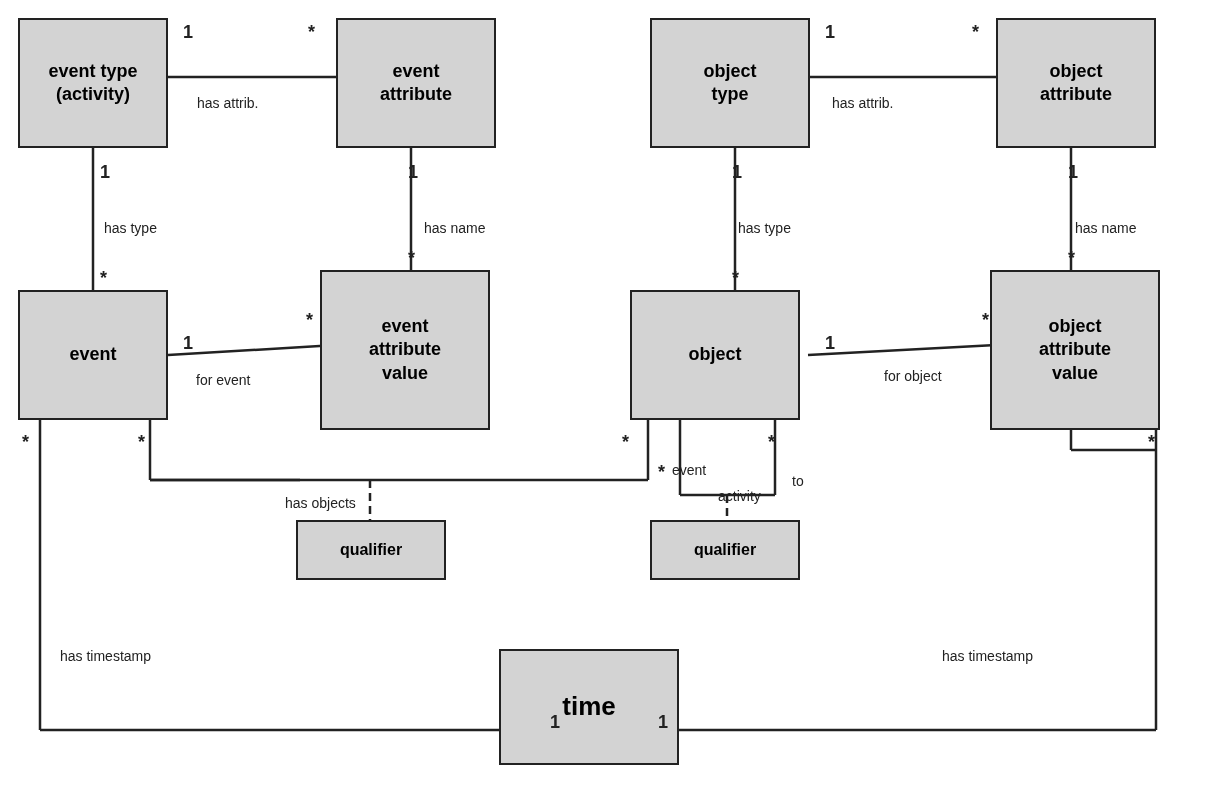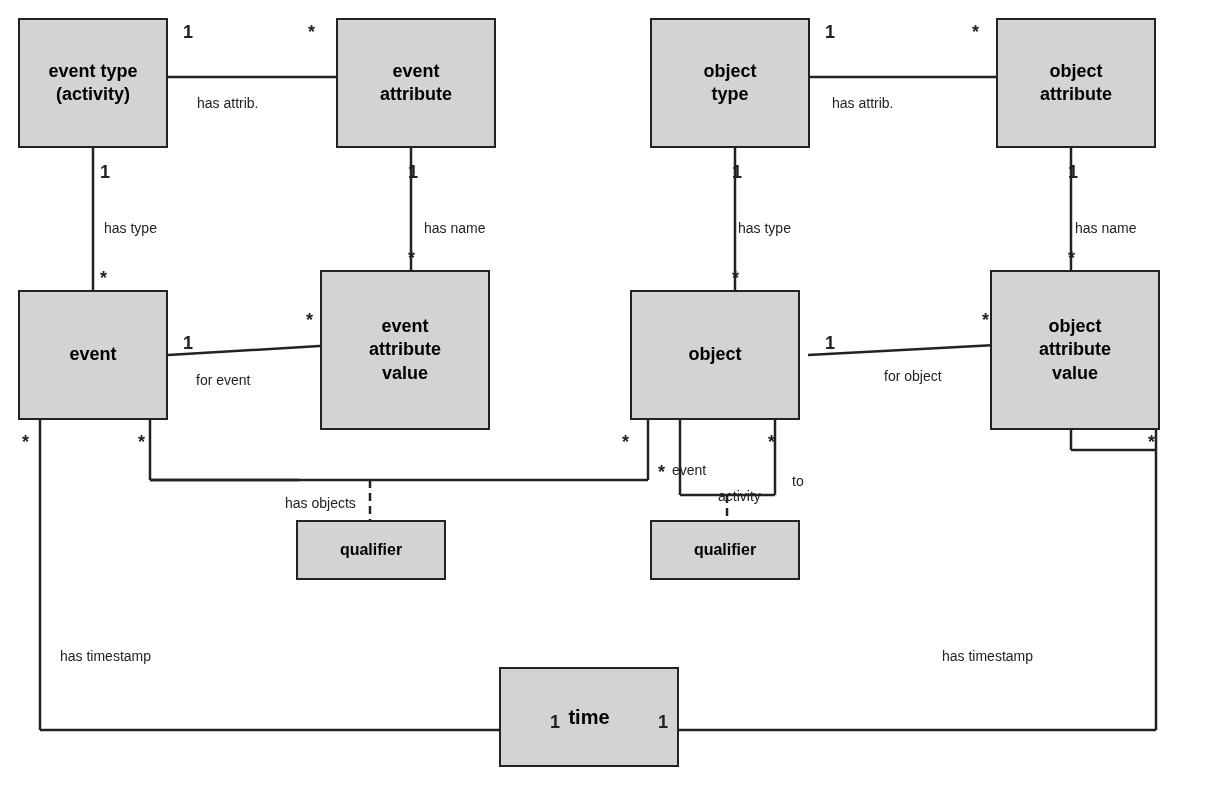--- a/index.html
+++ b/index.html
@@ -112,21 +112,21 @@
   <div class="box" style="left:320px;top:270px;width:170px;height:160px;">event<br>attribute<br>value</div>
 
   <div class="box" style="left:630px;top:290px;width:170px;height:130px;">object</div>
 
   <div class="box" style="left:990px;top:270px;width:170px;height:160px;">object<br>attribute<br>value</div>
 
   <div class="box" style="left:296px;top:520px;width:150px;height:60px;font-size:16px;">qualifier</div>
 
   <div class="box" style="left:650px;top:520px;width:150px;height:60px;font-size:16px;">qualifier</div>
 
-  <div class="box" style="left:499px;top:667px;width:180px;height:100px;font-size:20px;">time</div>
+  <div class="box" style="left:499px;top:649px;width:180px;height:116px;font-size:26px;">time</div>
 
   <span class="multiplicity" style="left:183px;top:22px;">1</span>
   <span class="multiplicity" style="left:308px;top:22px;">*</span>
   <span class="multiplicity" style="left:825px;top:22px;">1</span>
   <span class="multiplicity" style="left:972px;top:22px;">*</span>
 
   <span class="multiplicity" style="left:100px;top:162px;">1</span>
   <span class="multiplicity" style="left:100px;top:268px;">*</span>
 
   <span class="multiplicity" style="left:408px;top:162px;">1</span>

